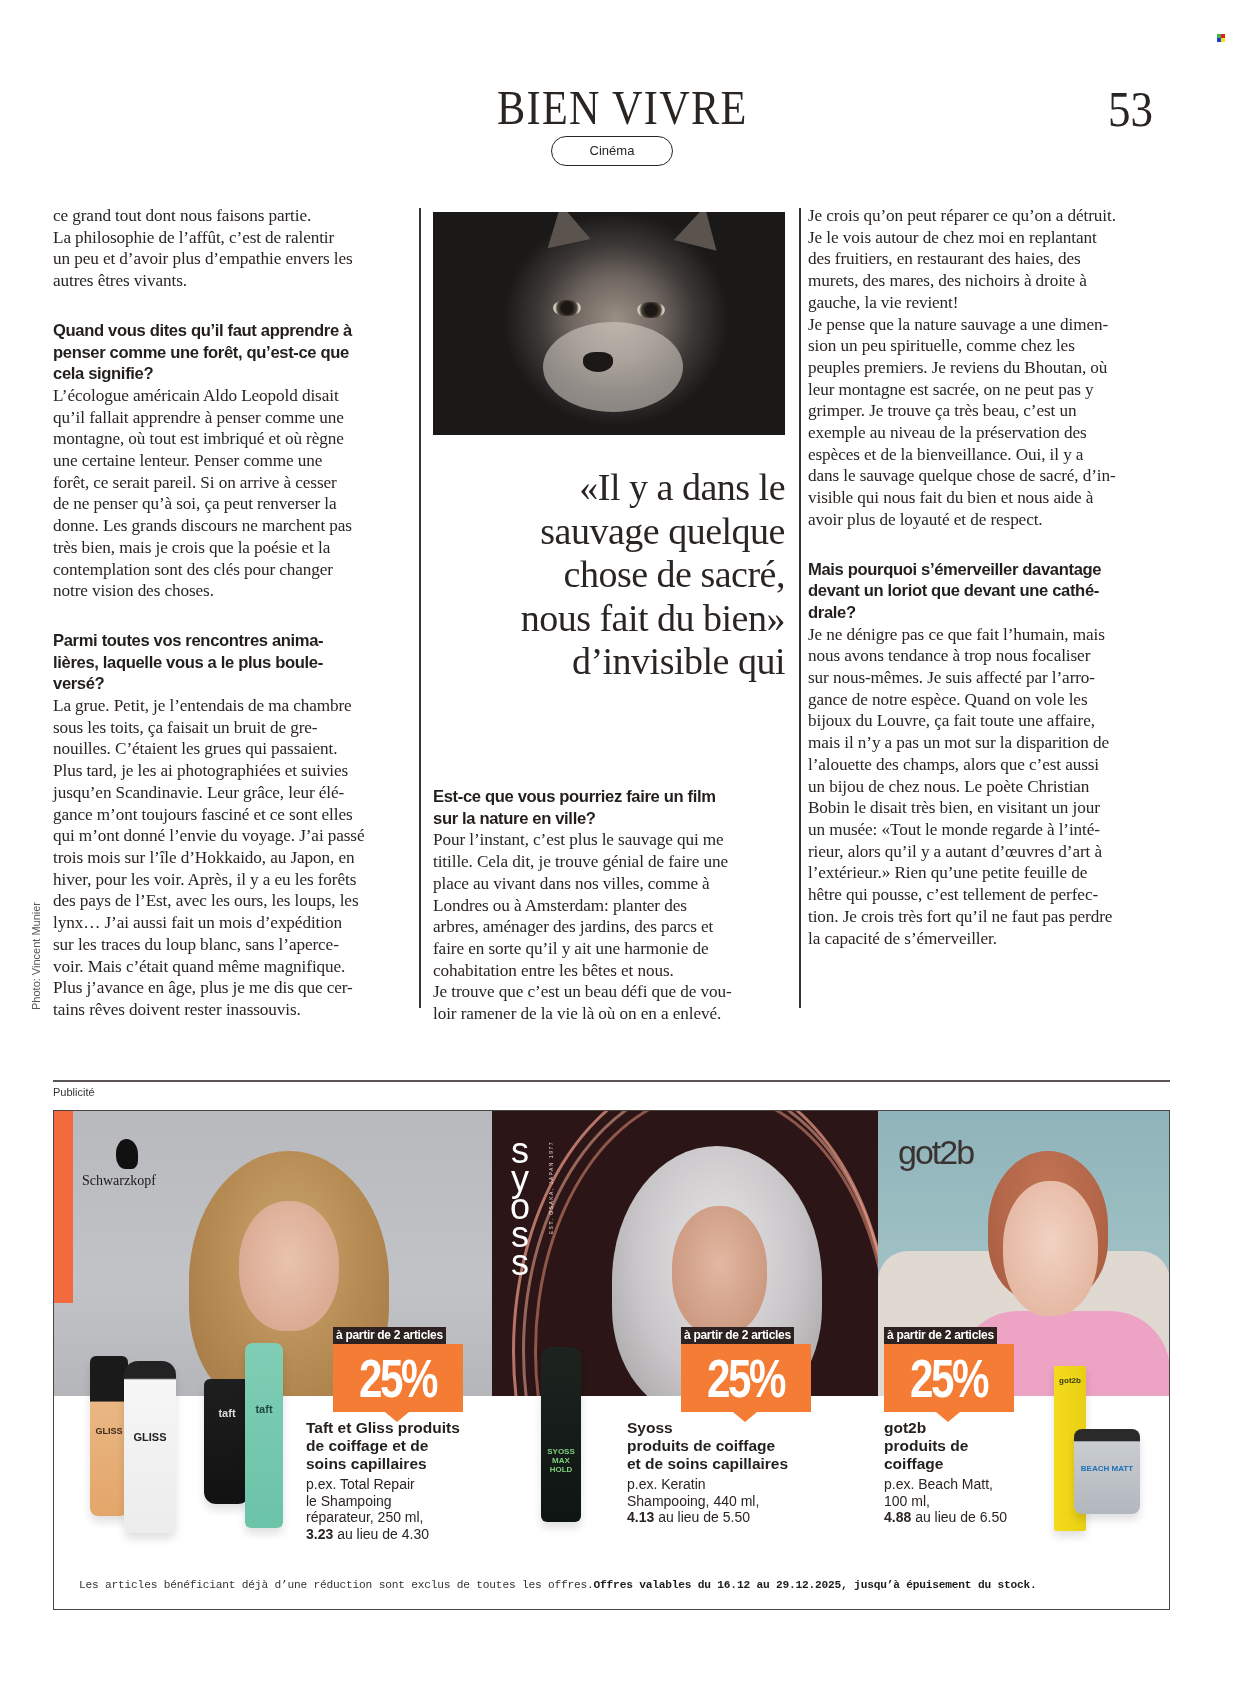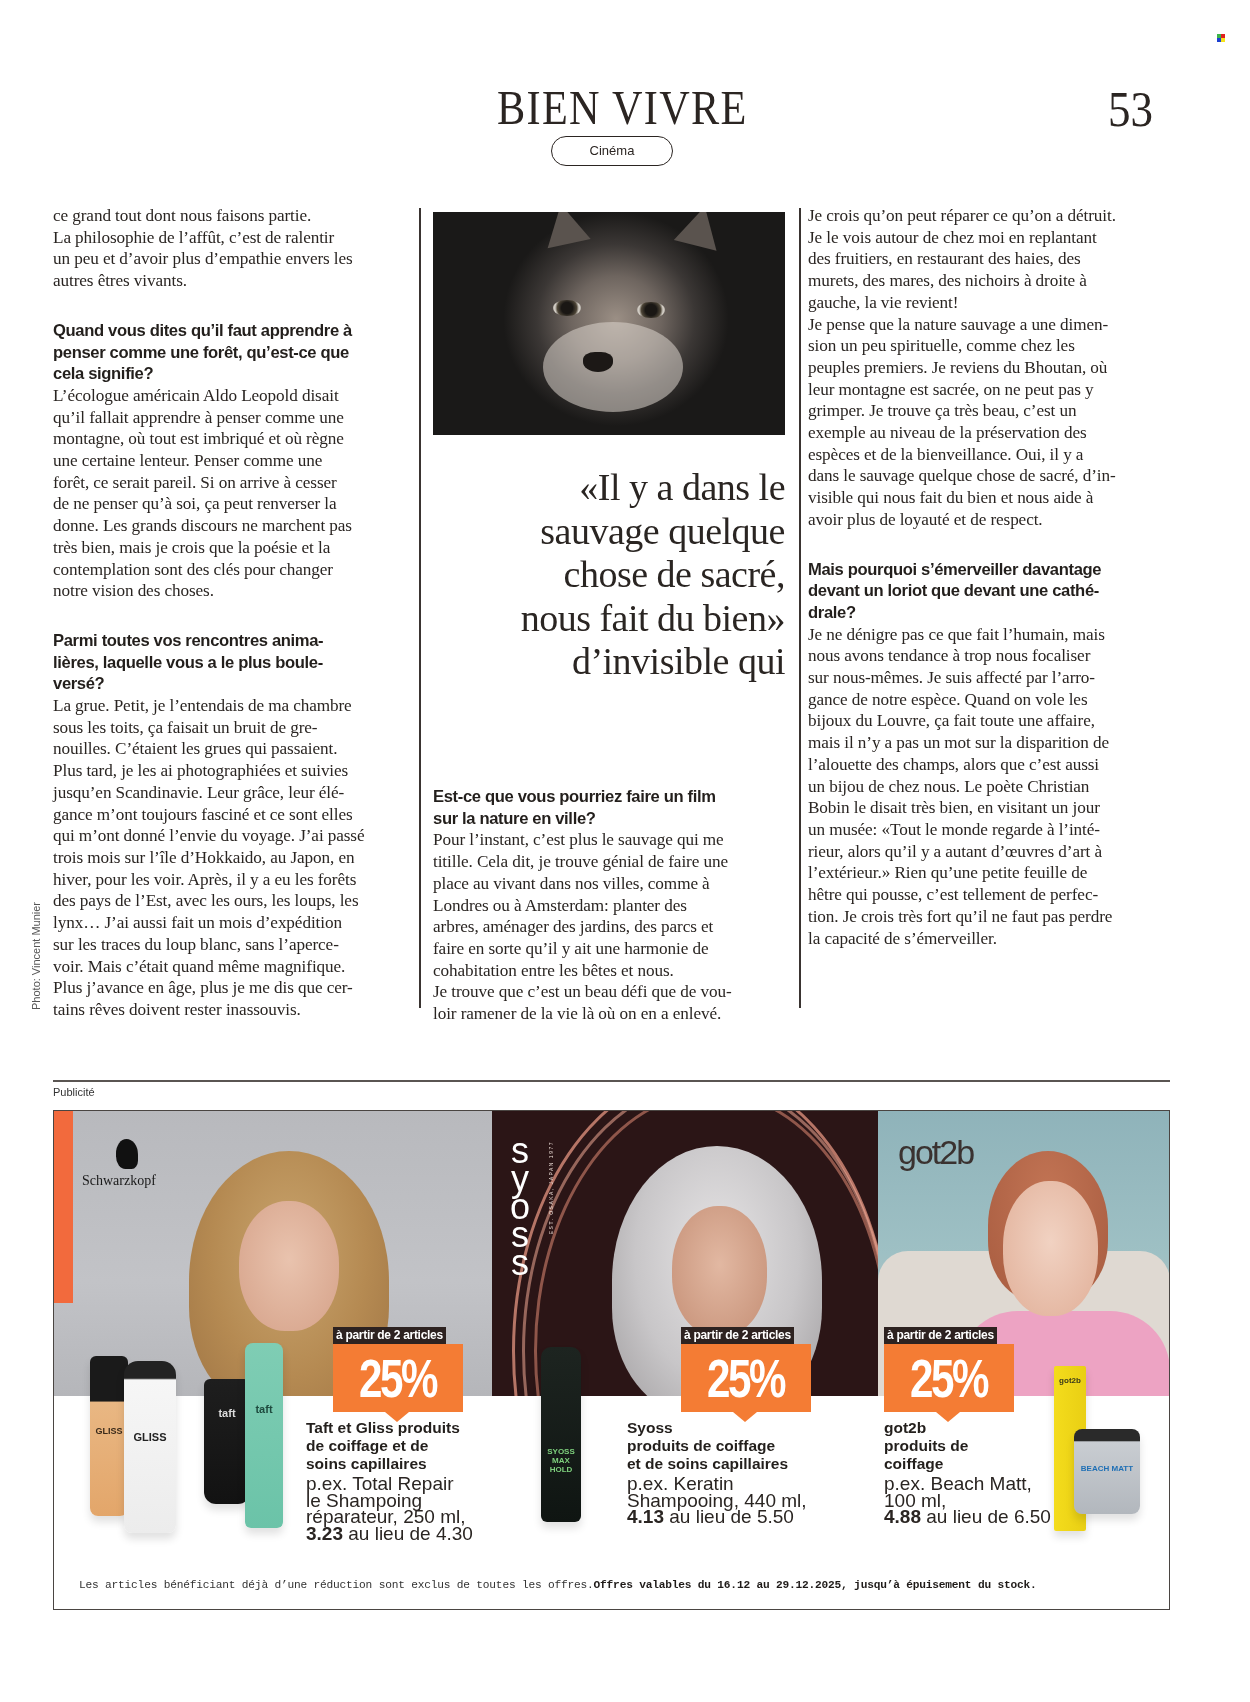--- a/index.html
+++ b/index.html
@@ -60,21 +60,21 @@
   .syoss-arc { position: absolute; border-radius: 50%; border: 3px solid rgba(230,150,130,0.75); }
   .got2b-logo { position: absolute; left: 20px; top: 22px; font-family: "Liberation Sans", "DejaVu Sans", sans-serif; font-size: 34px; letter-spacing: -2px; color: #3a3230; }
 
   .promo-label { position: absolute; height: 17px; background: #2d2220; color: #fff; font-family: "Liberation Sans", "DejaVu Sans", sans-serif; font-weight: bold; font-size: 12px; line-height: 17px; padding: 0 3px; white-space: nowrap; letter-spacing: -0.3px; }
   .promo-badge { position: absolute; width: 130px; height: 68px; background: #f47c34; color: #fff; font-family: "Liberation Sans", "DejaVu Sans", sans-serif; font-weight: bold; font-size: 54px; line-height: 68px; text-align: center; letter-spacing: -3px; }
   .promo-badge span { display: inline-block; transform: scaleX(0.78); }
   .promo-badge::after { content: ""; position: absolute; left: 52px; bottom: -10px; border-left: 12px solid transparent; border-right: 12px solid transparent; border-top: 10px solid #f47c34; }
 
   .product-title { position: absolute; font-family: "Liberation Sans", "DejaVu Sans", sans-serif; font-weight: bold; font-size: 15.5px; line-height: 18px; color: #231f1c; }
   .product-title .line { display: block; white-space: nowrap; }
-  .product-desc { position: absolute; font-family: "Liberation Sans", "DejaVu Sans", sans-serif; font-size: 19px; line-height: 16.5px; color: #2a2522; }
+  .product-desc { position: absolute; font-family: "Liberation Sans", "DejaVu Sans", sans-serif; font-size: 14px; line-height: 16.5px; color: #2a2522; }
   .product-desc .line { display: block; white-space: nowrap; }
   .product-desc b { font-weight: bold; margin-top: 31px; }
 
   .bottle { position: absolute; border-radius: 6px 6px 8px 8px; box-shadow: 0 6px 8px rgba(0,0,0,0.12); }
   .bottle-label { position: absolute; font-family: "Liberation Sans", "DejaVu Sans", sans-serif; font-size: 11px; font-weight: bold; text-align: center; width: 100%; }
 
   .ad-footer { position: absolute; left: 25px; top: 468px; width: 1080px; font-family: Liberation Mono, monospace; font-size: 11.2px; color: #333; white-space: nowrap; letter-spacing: -0.2px; }
   .ad-footer b { color: #1f1b19; }
 </style>
 </head>

